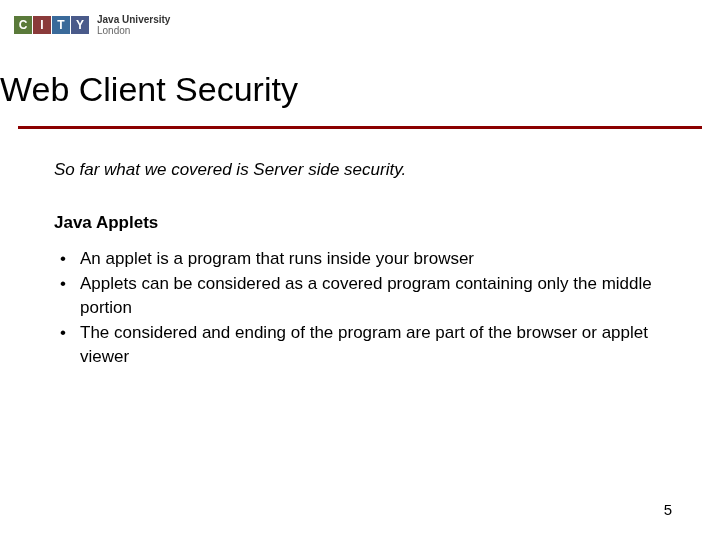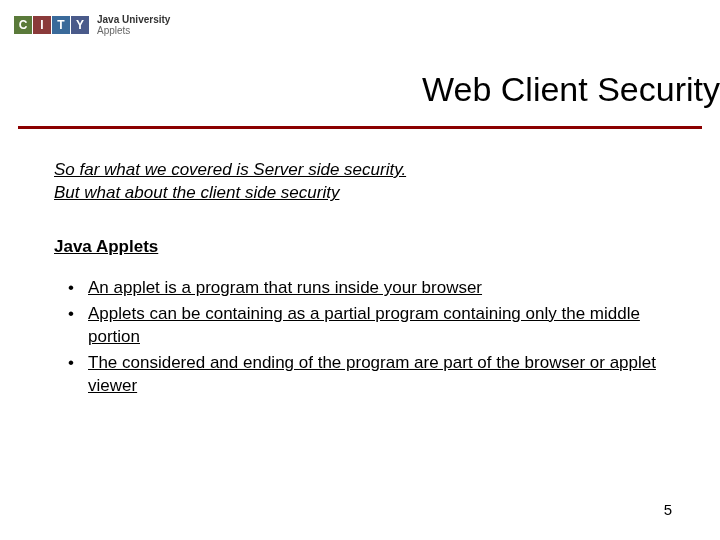--- a/index.html
+++ b/index.html
@@ -22,36 +22,36 @@
     font:900 12px/1 Arial,sans-serif;color:#fff;
   }
   .b1{background:#5a7a3a}
   .b2{background:#8a3a3a}
   .b3{background:#3a6a9a}
   .b4{background:#4a5a8a}
   .logo-text{font:10px/1.1 Arial,sans-serif;color:#666}
   .logo-text strong{color:#333;font-weight:700}
   .title{
     position:absolute;top:72px;left:0;right:0;
-    text-align:right;
+    text-align:left;
     font:400 34px/1 Verdana,Geneva,sans-serif;
     color:#000;
   }
   .rule{
     position:absolute;top:126px;left:18px;right:18px;
     height:3px;background:#8b0000;
   }
   .content{
     position:absolute;top:158px;left:54px;right:54px;
-    font-size:17px;line-height:1.38;text-decoration:underline;
+    font-size:17px;line-height:1.38;
   }
   .intro{font-style:italic;margin-bottom:30px}
   .intro p{margin:0}
-  .subhead{font-weight:700;margin:0 0 18px 0}
-  ul.bullets{margin:8px;padding:0 0 0 26px;list-style:none}
+  .subhead{font-weight:700;margin:0 0 12px 0}
+  ul.bullets{margin:0;padding:0 0 0 26px;list-style:none}
   ul.bullets li{
     position:relative;margin:0 0 2px 0;padding-left:0;
   }
   ul.bullets li::before{
     content:"•";position:absolute;left:-20px;top:0;
   }
   .pagenum{
     position:absolute;bottom:22px;right:48px;
     font-size:15px;color:#000;
   }
@@ -61,34 +61,33 @@
 
 <div class="logo">
   <div class="logo-boxes">
     <div class="logo-box b1">C</div>
     <div class="logo-box b2">I</div>
     <div class="logo-box b3">T</div>
     <div class="logo-box b4">Y</div>
   </div>
   <div class="logo-text">
     <strong>Java University</strong><br>
-    <span>Applets</span>
+    <span>London</span>
   </div>
 </div>
 
 <div class="title">Web Client Security</div>
 
 <div class="rule"></div>
 
 <div class="content">
   <div class="intro">
     <p>So far what we covered is Server side security.</p>
-    <p>But what about the client side security</p>
   </div>
   <p class="subhead">Java Applets</p>
   <ul class="bullets">
     <li>An applet is a program that runs inside your browser</li>
-    <li>Applets can be containing as a partial program containing only the middle portion</li>
+    <li>Applets can be considered as a covered program containing only the middle portion</li>
     <li>The considered and ending of the program are part of the browser or applet viewer</li>
   </ul>
 </div>
 
 <div class="pagenum">5</div>
 
 </body></html>

